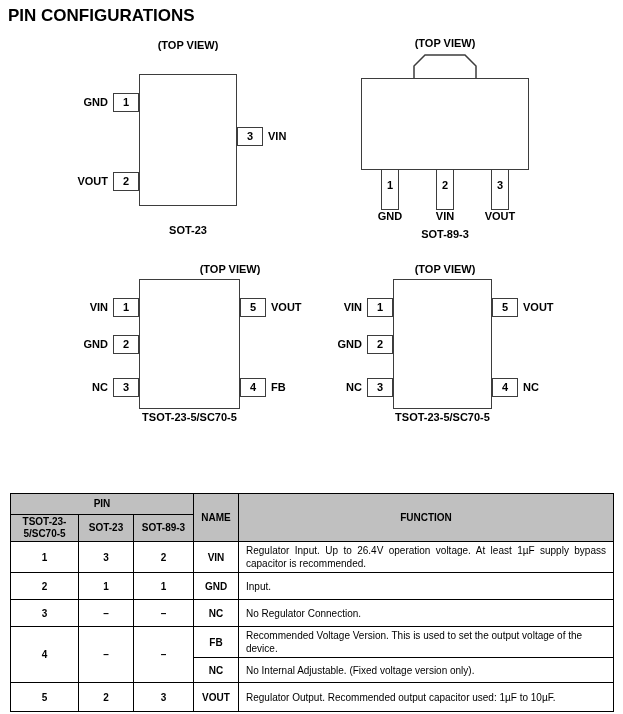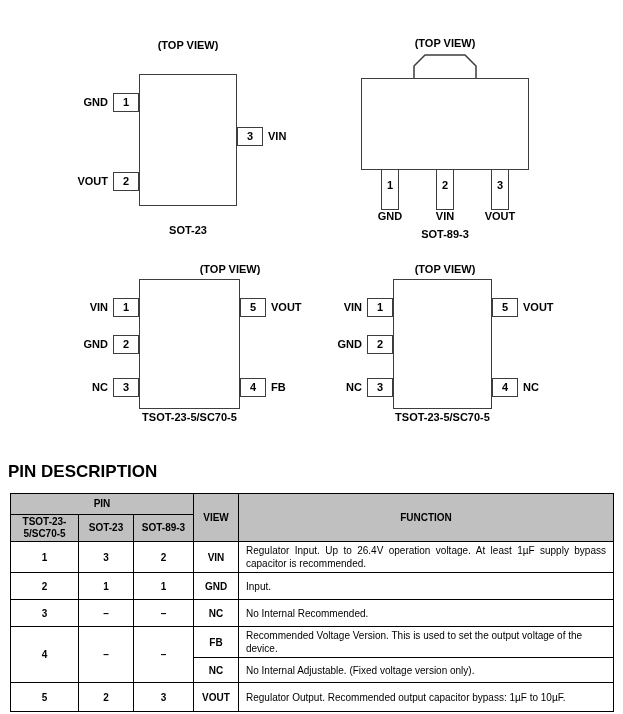--- a/index.html
+++ b/index.html
@@ -36,20 +36,21 @@
   .num-cell  { text-align:center; font-weight:bold; }
   .name-cell { text-align:center; font-weight:bold; }
   .func-cell { text-align:left; line-height:13px; padding:2px 7px !important; }
   .just { text-align:justify; }
 </style>
 </head>
 <body>
 
 <div class="page">
 
+  <div class="h-title" style="left:8px; top:6px;">PIN CONFIGURATIONS</div>
 
   <div>
     <div class="tv" style="left:139px; top:39px; width:98px;">(TOP VIEW)</div>
     <div class="pkg-body" style="left:139px; top:74px; width:98px; height:132px;"></div>
 
     <div class="pin-box" style="left:113px; top:93px;">1</div>
     <div class="diag-label lbl-r" style="left:48px; top:93px; width:60px;">GND</div>
 
     <div class="pin-box" style="left:113px; top:172px;">2</div>
     <div class="diag-label lbl-r" style="left:48px; top:172px; width:60px;">VOUT</div>
@@ -117,34 +118,33 @@
 
     <div class="pin-box" style="left:492px; top:298px;">5</div>
     <div class="diag-label" style="left:523px; top:298px;">VOUT</div>
 
     <div class="pin-box" style="left:492px; top:378px;">4</div>
     <div class="diag-label" style="left:523px; top:378px;">NC</div>
 
     <div class="caption" style="left:372px; top:411px; width:141px;">TSOT-23-5/SC70-5</div>
   </div>
 
-  <div class="h-title" style="left:8px; top:462px;">PIN DESCRIPTION</div>
 
   <table class="pintable">
     <colgroup>
       <col style="width:68px">
         <col style="width:55px">
         <col style="width:60px">
       <col style="width:45px">
         <col style="width:375px">
     </colgroup>
     <tbody>
         <tr style="height:21px;">
       <th colspan="3">PIN</th>
-      <th rowspan="2">VIEW</th>
+      <th rowspan="2">NAME</th>
       <th rowspan="2">FUNCTION</th>
     </tr>
     <tr style="height:25px;">
       <th>TSOT-23-5/SC70-5</th>
       <th>SOT-23</th>
       <th>SOT-89-3</th>
     </tr>
     <tr style="height:29px;">
       <td class="num-cell">1</td>
       <td class="num-cell">3</td>
@@ -157,36 +157,36 @@
       <td class="num-cell">1</td>
       <td class="num-cell">1</td>
       <td class="name-cell">GND</td>
       <td class="func-cell">Input.</td>
     </tr>
     <tr style="height:27px;">
       <td class="num-cell">3</td>
       <td class="num-cell">–</td>
       <td class="num-cell">–</td>
       <td class="name-cell">NC</td>
-      <td class="func-cell">No Internal Recommended.</td>
+      <td class="func-cell">No Regulator Connection.</td>
     </tr>
     <tr style="height:31px;">
       <td class="num-cell" rowspan="2">4</td>
       <td class="num-cell" rowspan="2">–</td>
       <td class="num-cell" rowspan="2">–</td>
       <td class="name-cell">FB</td>
       <td class="func-cell">Recommended Voltage Version. This is used to set the output voltage of the device.</td>
     </tr>
     <tr style="height:25px;">
       <td class="name-cell">NC</td>
       <td class="func-cell">No Internal Adjustable. (Fixed voltage version only).</td>
     </tr>
     <tr style="height:29px;">
       <td class="num-cell">5</td>
       <td class="num-cell">2</td>
       <td class="num-cell">3</td>
       <td class="name-cell">VOUT</td>
-      <td class="func-cell">Regulator Output. Recommended output capacitor bypass: 1µF to 10µF.</td>
+      <td class="func-cell">Regulator Output. Recommended output capacitor used: 1µF to 10µF.</td>
     </tr>
   </tbody>
     </table>
 
 </div>
 
 </body></html>

